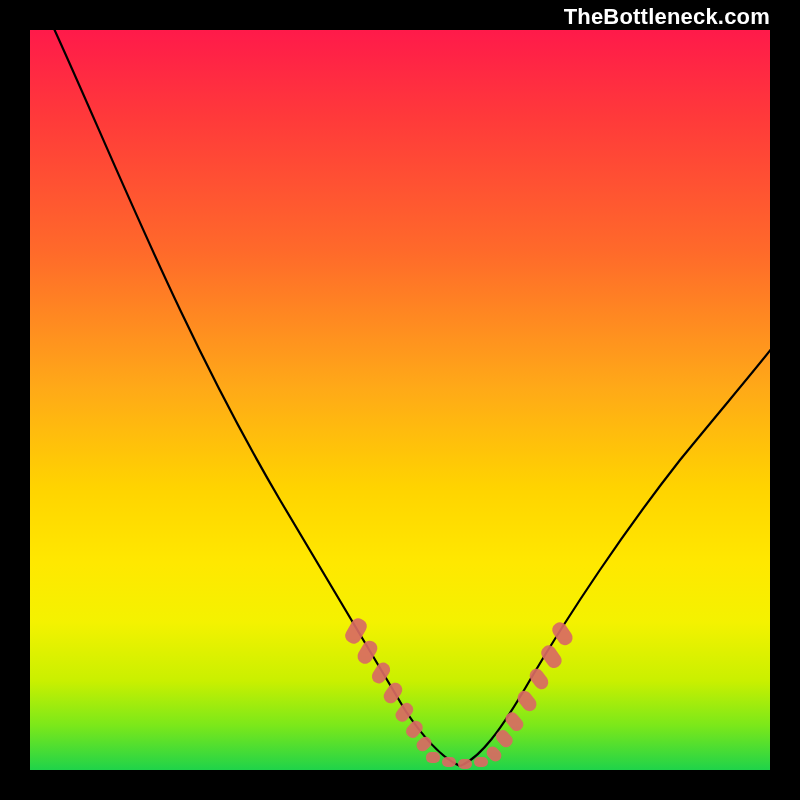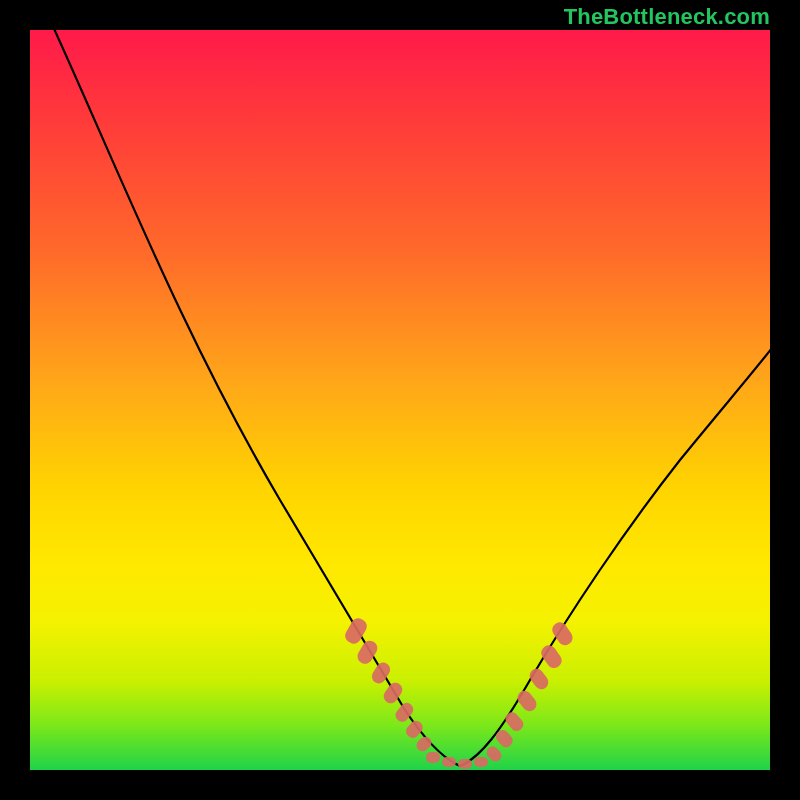--- a/index.html
+++ b/index.html
@@ -36,21 +36,21 @@
       #1fd34a 100%
     );
   }
   .watermark {
     position: absolute;
     top: 4px;
     right: 30px;
     font-family: Arial, Helvetica, sans-serif;
     font-size: 22px;
     font-weight: 600;
-    color: #22c55e;
+    color: #ffffff;
     letter-spacing: 0.2px;
     user-select: none;
   }
   svg.curves {
     position: absolute;
     left: 0;
     top: 0;
     width: 740px;
     height: 740px;
   }

